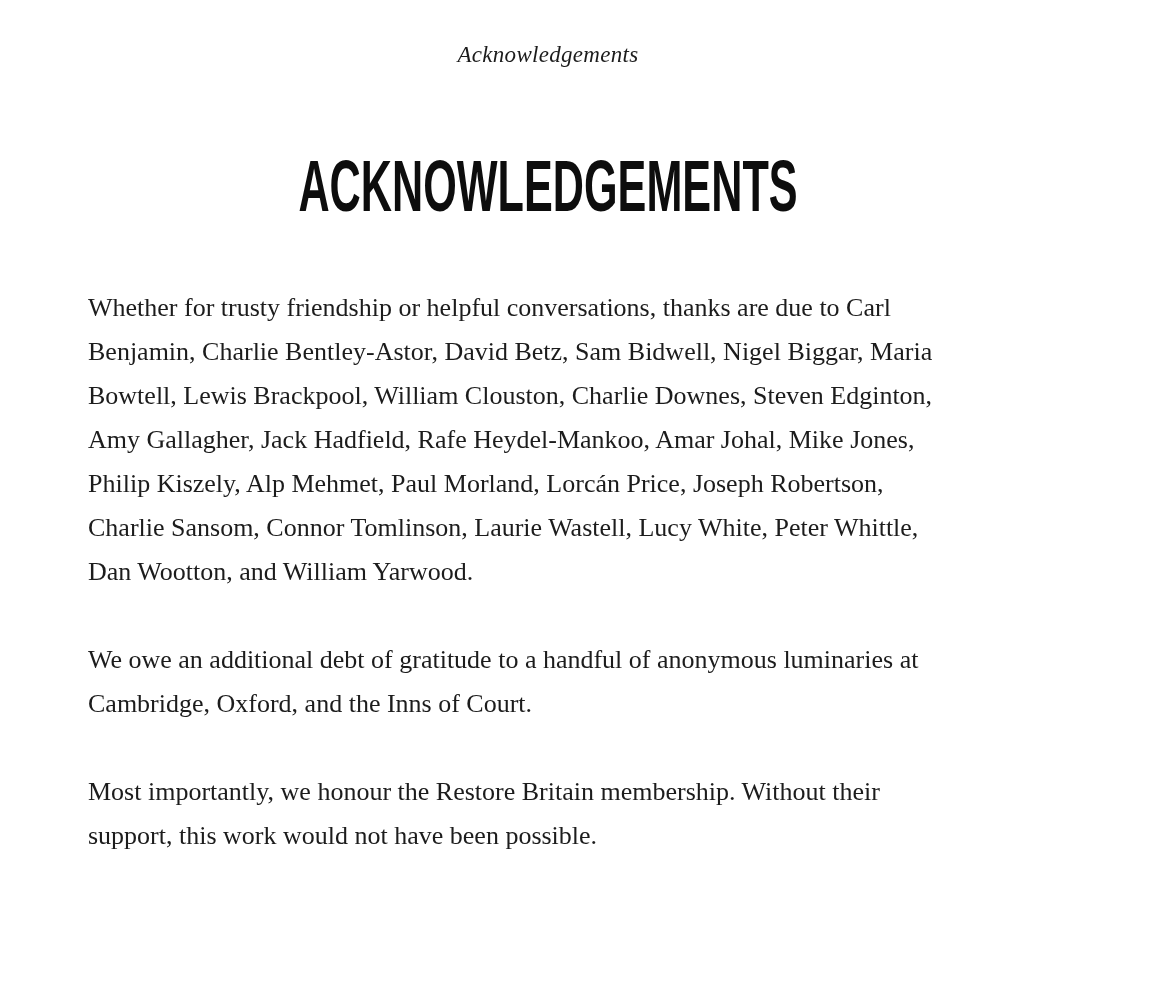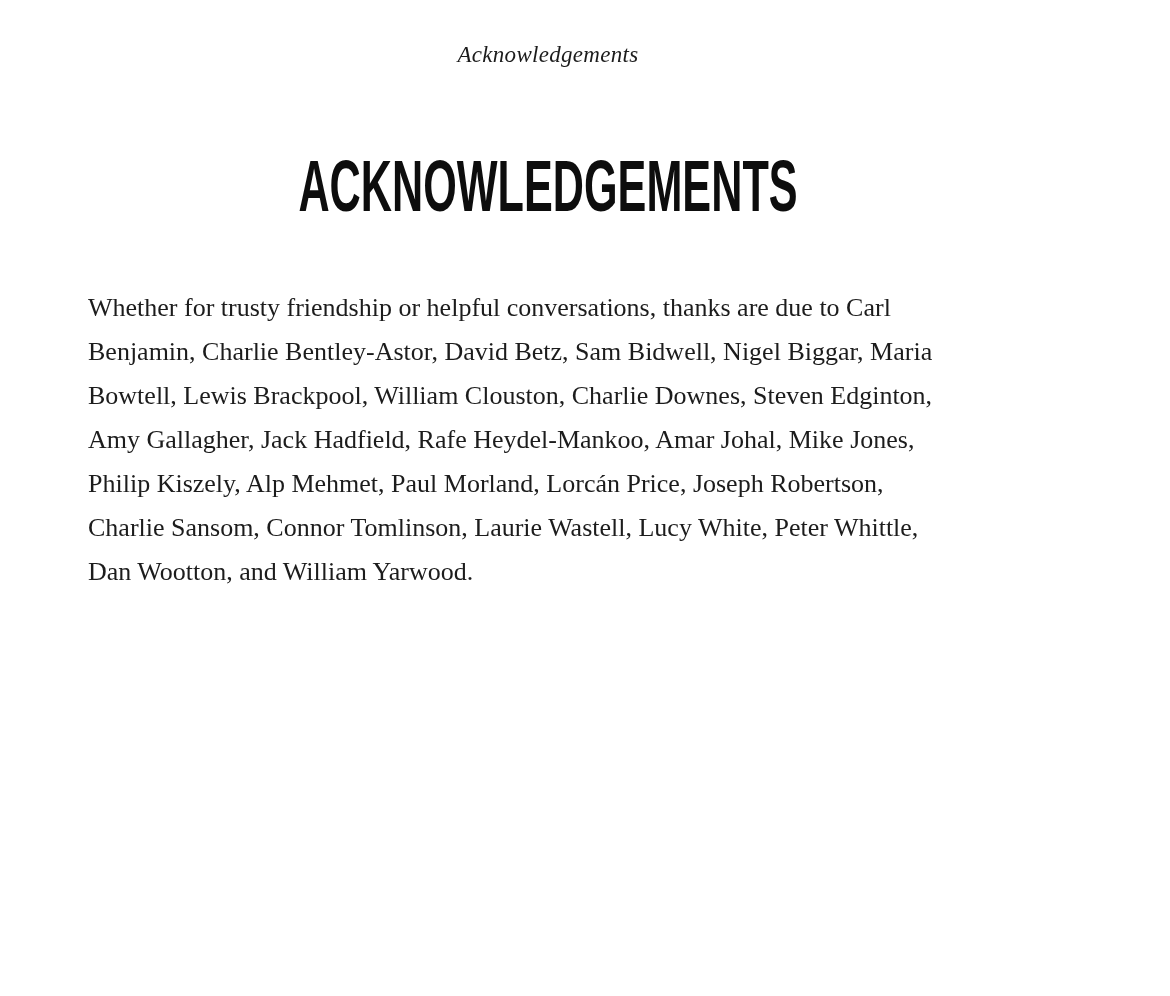--- a/index.html
+++ b/index.html
@@ -62,16 +62,20 @@
 
   <div class="page-body">
     <p class="para">Whether for trusty friendship or helpful conversations, thanks are due to Carl
 Benjamin, Charlie Bentley-Astor, David Betz, Sam Bidwell, Nigel Biggar, Maria
 Bowtell, Lewis Brackpool, William Clouston, Charlie Downes, Steven Edginton,
 Amy Gallagher, Jack Hadfield, Rafe Heydel-Mankoo, Amar Johal, Mike Jones,
 Philip Kiszely, Alp Mehmet, Paul Morland, Lorcán Price, Joseph Robertson,
 Charlie Sansom, Connor Tomlinson, Laurie Wastell, Lucy White, Peter Whittle,
 Dan Wootton, and William Yarwood.</p>
 
+    <p class="para">We owe an additional debt of gratitude to a handful of anonymous luminaries at
+Cambridge, Oxford, and the Inns of Court.</p>
 
+    <p class="para">Most importantly, we honour the Restore Britain membership. Without their
+support, this work would not have been possible.</p>
   </div>
 
 </div>
 
 </body></html>

